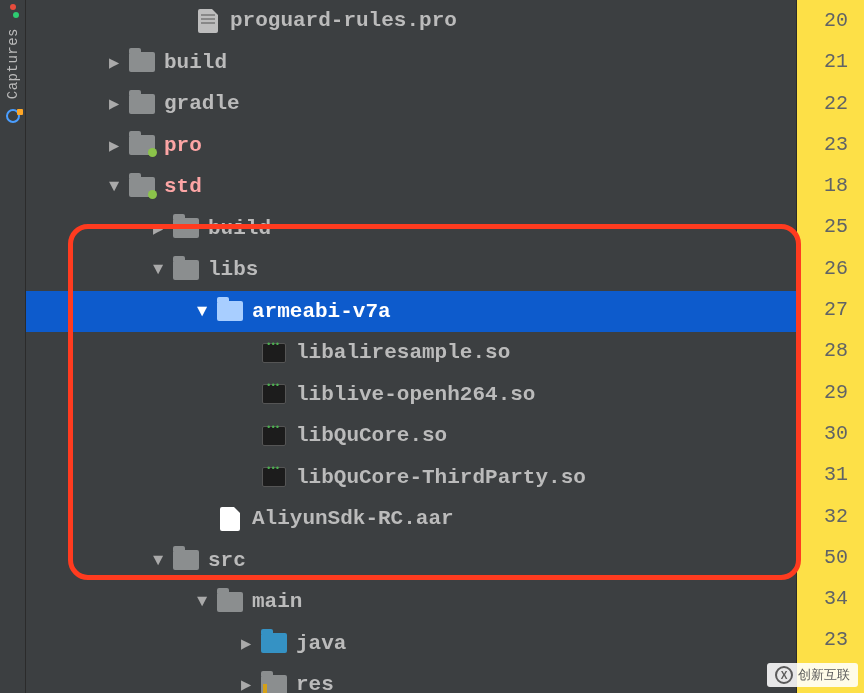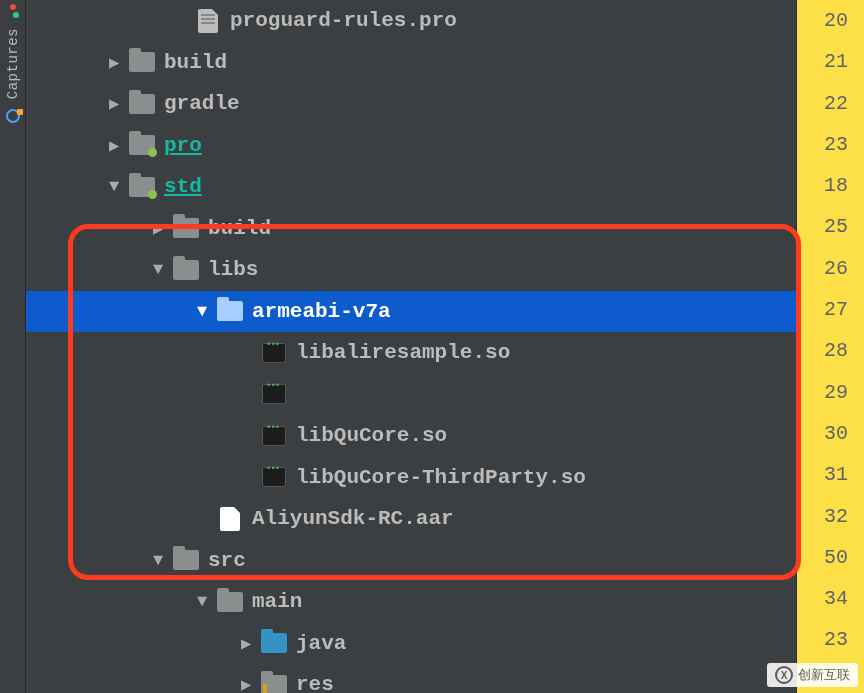--- a/index.html
+++ b/index.html
@@ -170,21 +170,21 @@
     }
     .file-bin::after{
       content:'•••';
       color:#4caf50;
       font-size:9px;
       position:absolute;
       top:-4px; left:3px;
       letter-spacing:-1px;
     }
     .label { color:#bbbbbb;font-weight:bold; }
-    .label.bold { font-weight: bold; color:#14b8a6;text-decoration:underline; }
+    .label.bold { font-weight: bold; color:#fca5a5; }
     .selected .label { color:#ffffff; }
     .red-box {
       position: absolute;
       left: 42px;
       top: 224px;
       width: 733px;
       height: 356px;
       border: 5px solid #ff3b1f;
       border-radius: 20px;
       pointer-events: none;
@@ -315,20 +315,21 @@
 
     <div class="tree-row">
       <span class="initial-pad"></span>
         <span class="indent"></span>
         <span class="indent"></span>
         <span class="indent"></span>
         <span class="arrow"></span>
       <span class="icon">
           <span class="file-bin"></span>
         </span>
+      <span class="label">liblive-openh264.so</span>
     </div>
 
     <div class="tree-row">
       <span class="initial-pad"></span>
         <span class="indent"></span>
         <span class="indent"></span>
         <span class="indent"></span>
         <span class="arrow"></span>
       <span class="icon">
           <span class="file-bin"></span>

